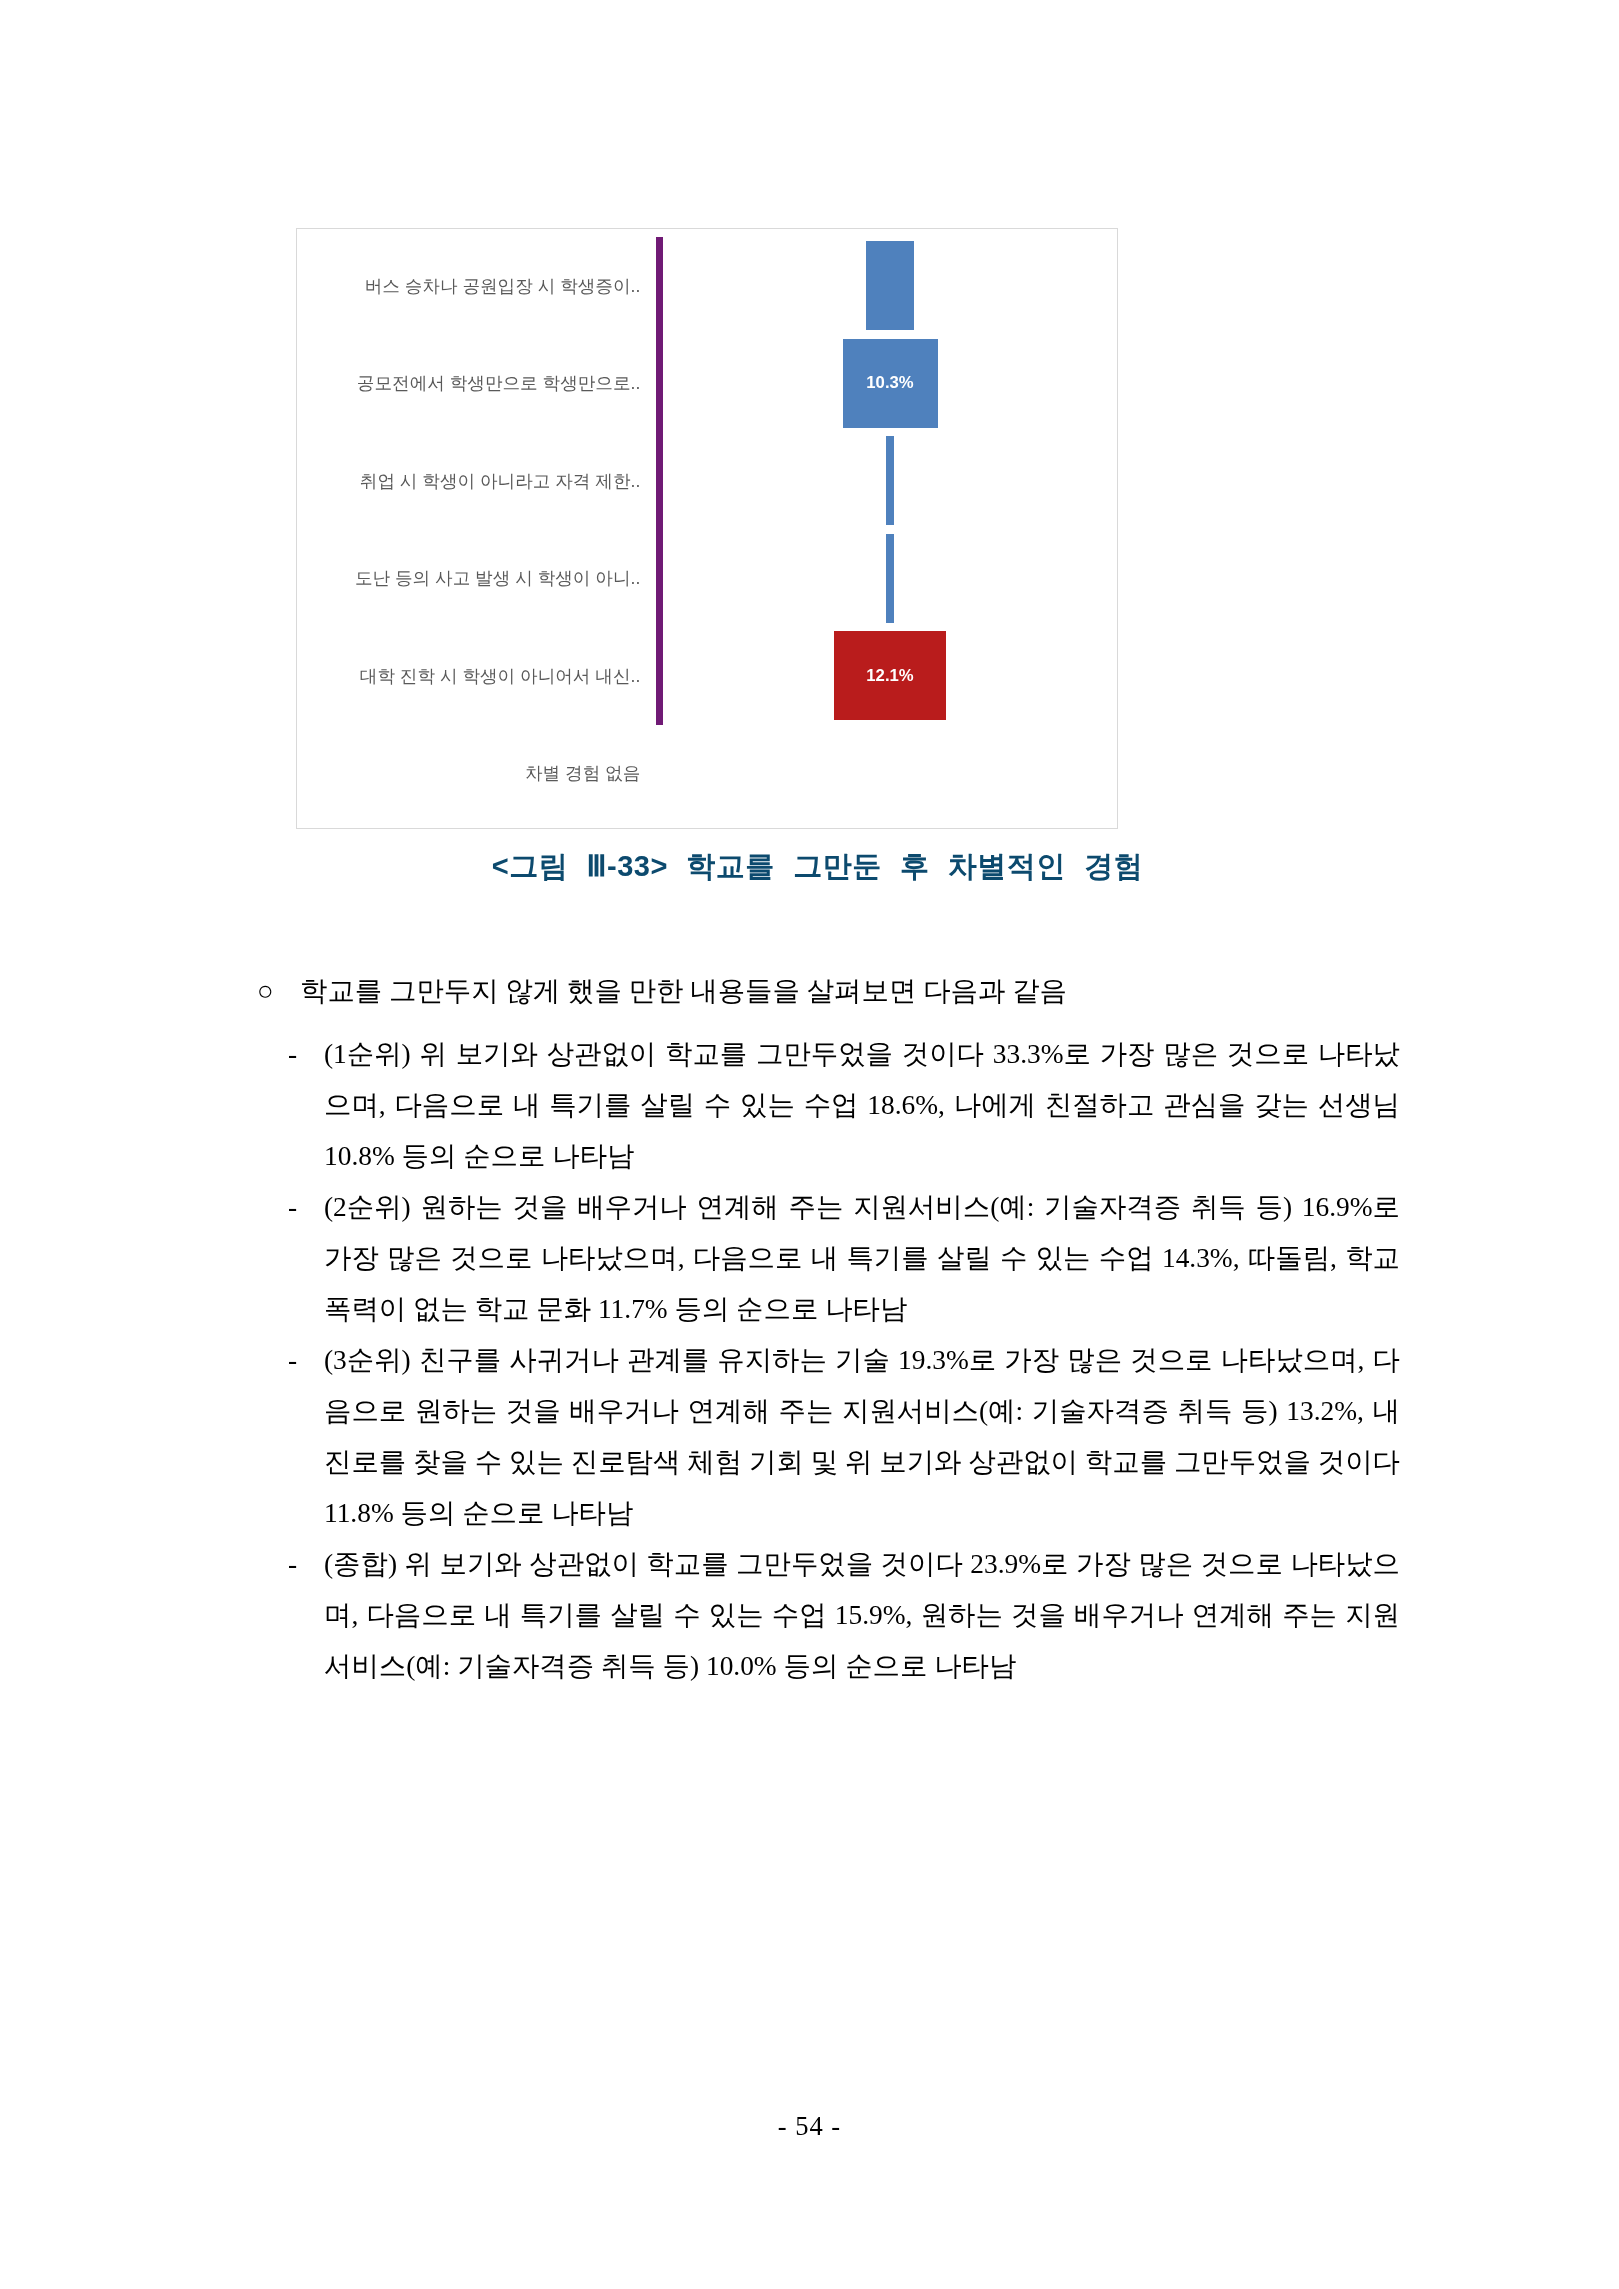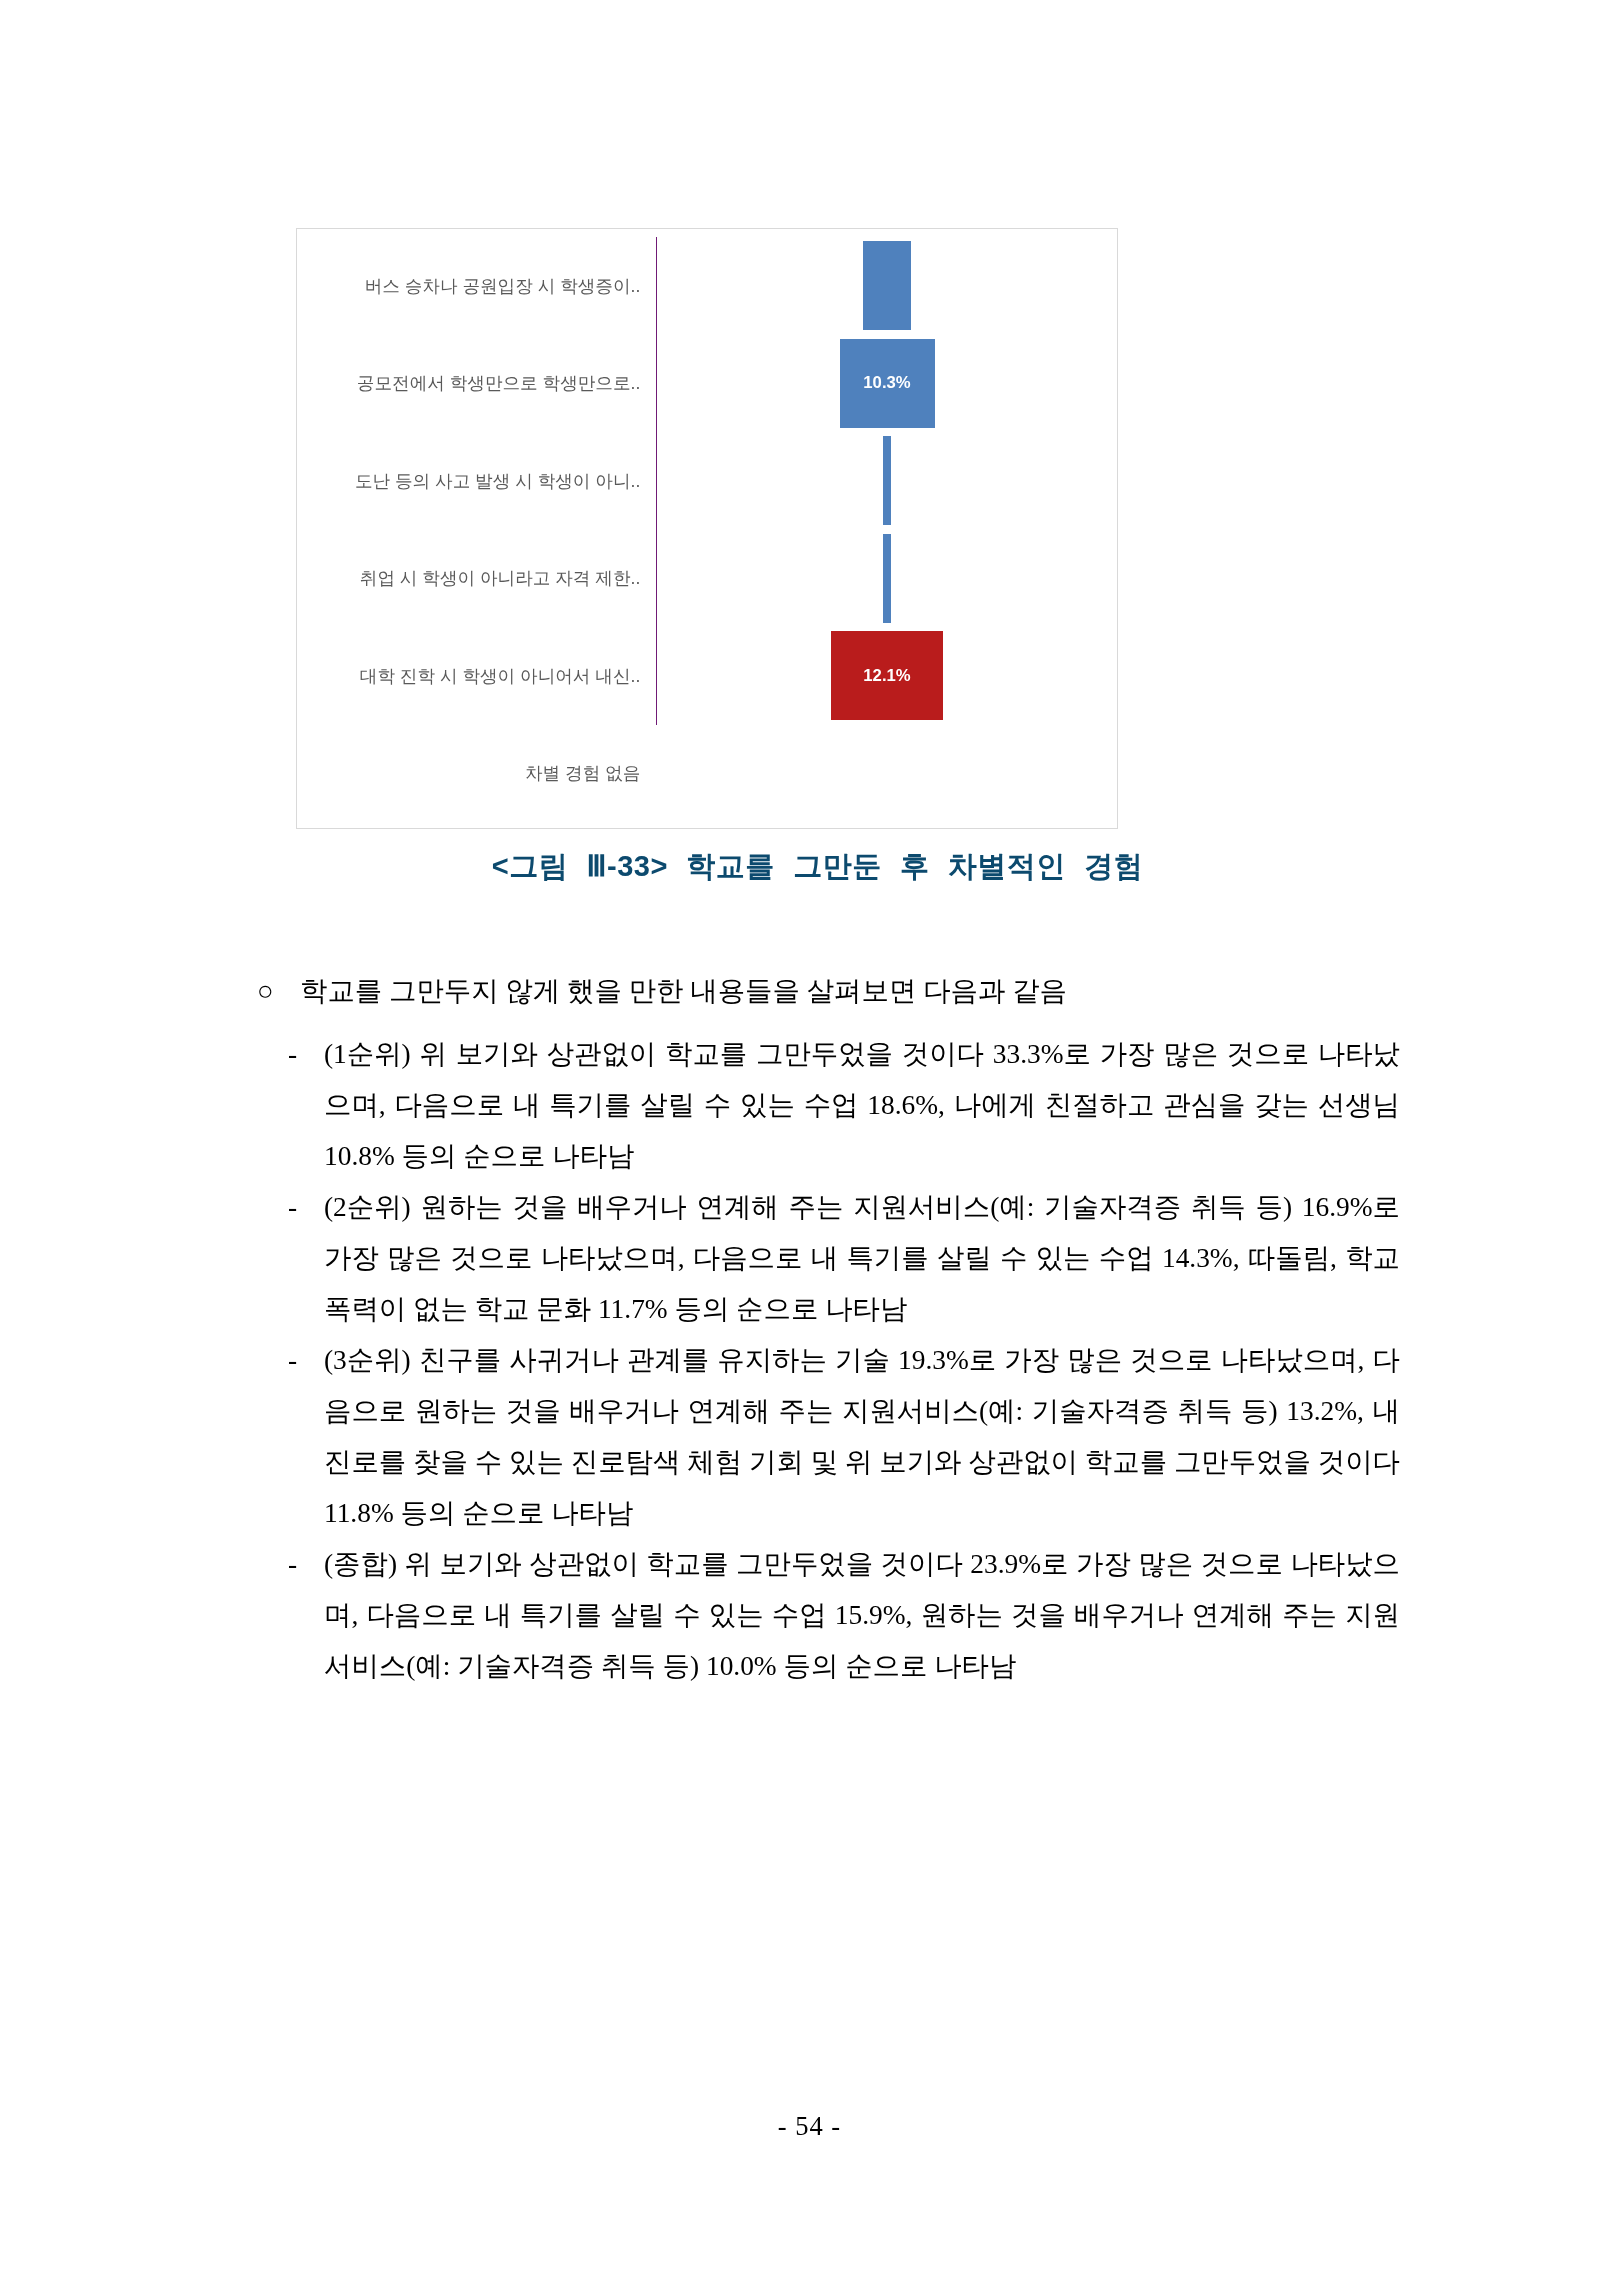--- a/index.html
+++ b/index.html
@@ -16,21 +16,21 @@
     display:flex; flex-direction:column; padding:7.8px 0 5.9px 0;
   }
   .chart-row { flex:1 1 0; display:flex; align-items:stretch; min-height:0; }
   .cat-label {
     width:359px; box-sizing:border-box; padding-right:15.7px;
     display:flex; align-items:center; justify-content:flex-end;
     font-family:"Liberation Sans", sans-serif; font-size:17.6px; color:#595959;
     white-space:nowrap; overflow:hidden;
   }
   .plot-cell {
-    flex:1 1 auto; border-left:1px solid #701a75;
+    flex:1 1 auto; border-left:7px solid #701a75;
     display:flex; align-items:center; justify-content:center; position:relative;
   }
   .bar {
     height:89px; background:#4f81bd;
     display:flex; align-items:center; justify-content:center;
   }
   .bar-label {
     font-family:"Liberation Sans", sans-serif; font-weight:bold;
     font-size:16.7px; color:#ffffff; white-space:nowrap;
   }
@@ -73,27 +73,27 @@
       </div>
       <div class="chart-row">
         <div class="cat-label">공모전에서 학생만으로 학생만으로..</div>
         <div class="plot-cell">
           <div class="bar" style="width: 95px; background: rgb(79, 129, 189);">
             <span class="bar-label">10.3%</span>
           </div>
         </div>
       </div>
       <div class="chart-row">
-        <div class="cat-label">도난 등의 사고 발생 시 학생이 아니..</div>
+        <div class="cat-label">취업 시 학생이 아니라고 자격 제한..</div>
         <div class="plot-cell">
           <div class="bar" style="width: 8.8px; background: rgb(79, 129, 189);"></div>
         </div>
       </div>
       <div class="chart-row">
-        <div class="cat-label">취업 시 학생이 아니라고 자격 제한..</div>
+        <div class="cat-label">도난 등의 사고 발생 시 학생이 아니..</div>
         <div class="plot-cell">
           <div class="bar" style="width: 8.8px; background: rgb(79, 129, 189);"></div>
         </div>
       </div>
       <div class="chart-row">
         <div class="cat-label">대학 진학 시 학생이 아니어서 내신..</div>
         <div class="plot-cell">
           <div class="bar" style="width: 112px; background: #b91c1c;">
             <span class="bar-label">12.1%</span>
           </div>

